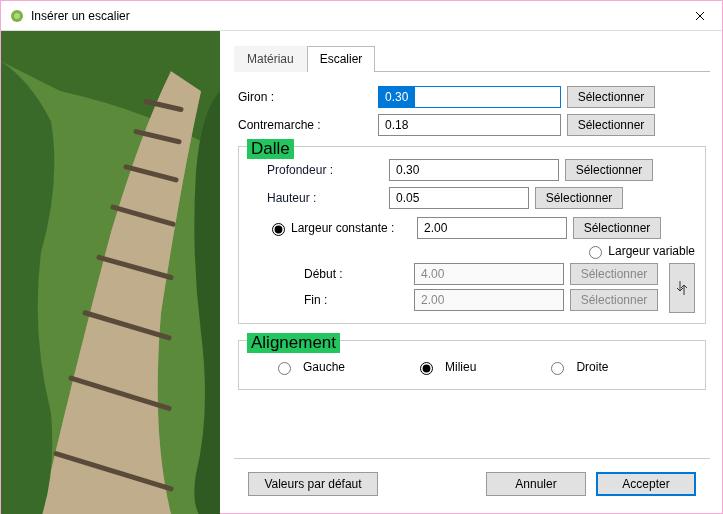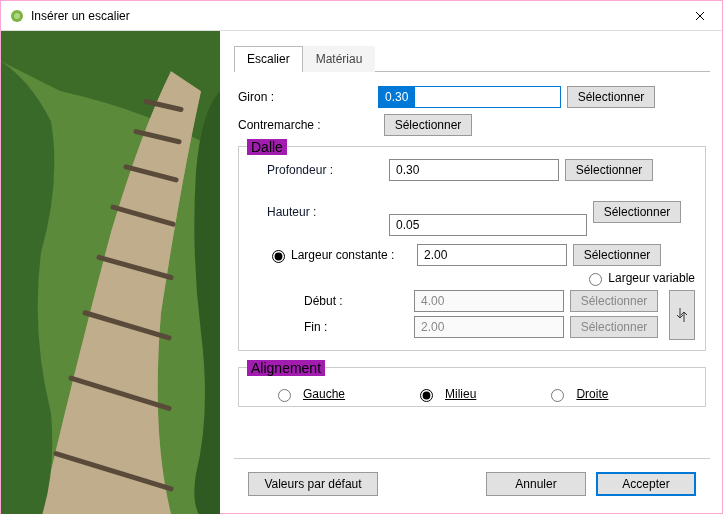--- a/index.html
+++ b/index.html
@@ -19,21 +19,21 @@
   .form { padding: 14px 4px 4px 4px; flex: 1; }
   .row { display: flex; align-items: center; margin-bottom: 6px; }
   .lbl { width: 140px; color: #000; }
   .lbl-indent { width: 140px; padding-left: 18px; color:#0f172a;}
   .lbl-indent2 { width: 165px; padding-left: 55px; color:#000; text-align:left;}
   .inp { width: 183px; height: 22px; border: 1px solid #888; padding: 2px 6px; color:#000; background:#fff;}
   .inp.sel { border: 1px solid #0078d7; }
   .btn-sel { width: 88px; height: 22px; margin-left: 6px; border: 1px solid #999; background: #e1e1e1; color:#000; cursor:pointer; }
   .btn-sel.disabled { color: #888; cursor: default; }
   .fieldset { border: 1px solid #ccc; border-radius: 0; margin: 10px 0 8px 0; padding: 12px 10px 10px 10px; position: relative; }
-  .fieldset-legend { position: absolute; top: -8px; left: 8px; background: #a21caf; padding: 0 4px; font-size: 14px; color:#000;}
+  .fieldset-legend { position: absolute; top: -8px; left: 8px; background: #22c55e; padding: 0 4px; font-size: 17px; color:#000;}
   .radio-row { display:flex; align-items:center; margin-bottom:4px;}
   .radio { width:13px; height:13px; margin-right:6px; accent-color:#000;}
   .swap-btn { width: 26px; height: 50px; border:1px solid #999; background:#e1e1e1; margin-left:6px; display:flex; align-items:center; justify-content:center; cursor:pointer;}
   .align-options { display:flex; gap: 70px; padding-left: 24px; margin-top:6px;}
   .align-opt { display:flex; align-items:center; gap:6px;}
   .footer { height: 50px; border-top: 1px solid #ccc; display:flex; align-items:center; padding: 0 14px; gap:10px;}
   .footer-spacer { flex:1; }
   .btn { min-width: 100px; height: 24px; border:1px solid #999; background:#e1e1e1; cursor:pointer; padding:0 14px;}
   .btn.primary { border:2px solid #0078d7; background:#e1e1e1;}
   .var-rows { display:flex; }
@@ -78,49 +78,50 @@
           <line x1="70" y1="345" x2="168" y2="375"></line>
           <line x1="55" y1="420" x2="170" y2="455"></line>
         </g>
         <path d="M0 30 Q30 50 50 90 Q60 150 40 220 Q30 300 50 380 Q55 440 40 484 L0 484 Z" fill="#3a6a2a"></path>
         <path d="M219 60 Q200 80 195 140 Q190 220 200 300 Q210 380 195 440 Q190 470 200 484 L219 484 Z" fill="#2f5a22"></path>
       </svg>
     </div>
 
     <div class="right">
       <div class="tabs">
+        <div class="tab">Matériau</div>
         <div class="tab active">Escalier</div>
-        <div class="tab">Matériau</div>
       </div>
 
       <div class="form">
 
         <div class="row">
           <span class="lbl">Giron :</span>
           <input class="inp sel" style="background: rgb(255, 255, 255); color: rgb(255, 255, 255); padding-left: 6px; font-weight: normal; box-shadow: rgb(0, 120, 215) 36px 0px 0px 0px inset; caret-color: rgb(0, 0, 0);" id="giron-input" value="0.30">
           <button class="btn-sel">Sélectionner</button>
         </div>
 
         <div class="row">
           <span class="lbl">Contremarche :</span>
+          <input class="inp" value="0.18" style="">
           <button class="btn-sel">Sélectionner</button>
         </div>
 
         <div class="fieldset">
           <span class="fieldset-legend">Dalle</span>
 
           <div class="row">
             <span class="lbl-indent">Profondeur :</span>
             <input class="inp" style="width: 170px;" value="0.30">
             <button class="btn-sel">Sélectionner</button>
           </div>
 
           <div class="row">
             <span class="lbl-indent">Hauteur :</span>
-            <input class="inp" style="width: 198px; margin-top: 27px;" value="0.05">
+            <input class="inp" style="width: 140px;" value="0.05">
             <button class="btn-sel">Sélectionner</button>
           </div>
 
           <div class="radio-group-width">
             <div class="row" style="margin-bottom:4px; padding-left:18px;">
               <input type="radio" class="radio" name="wmode" checked="" style="">
               <span style="width:126px">Largeur constante :</span>
               <input class="inp-sm" value="2.00" style="">
               <button class="btn-sel">Sélectionner</button>
             </div>
@@ -146,21 +147,21 @@
               <div class="swap-btn">
                 <svg width="12" height="20" viewBox="0 0 12 20">
                   <path d="M4 3 L4 13 L1 10 M4 13 L7 10" stroke="#333" stroke-width="1" fill="none"></path>
                   <path d="M8 17 L8 7 L5 10 M8 7 L11 10" stroke="#333" stroke-width="1" fill="none"></path>
                 </svg>
               </div>
             </div>
           </div>
         </div>
 
-        <div class="fieldset" style="margin-top:16px; padding-bottom:4px;text-decoration:underline;">
+        <div class="fieldset" style="margin-top:16px; padding-bottom:14px;">
           <span class="fieldset-legend">Alignement</span>
           <div class="align-options">
             <label class="align-opt">
               <input type="radio" class="radio" name="align" style="">
               <span>Gauche</span>
             </label>
             <label class="align-opt">
               <input type="radio" class="radio" name="align" checked="" style="">
               <span>Milieu</span>
             </label>

